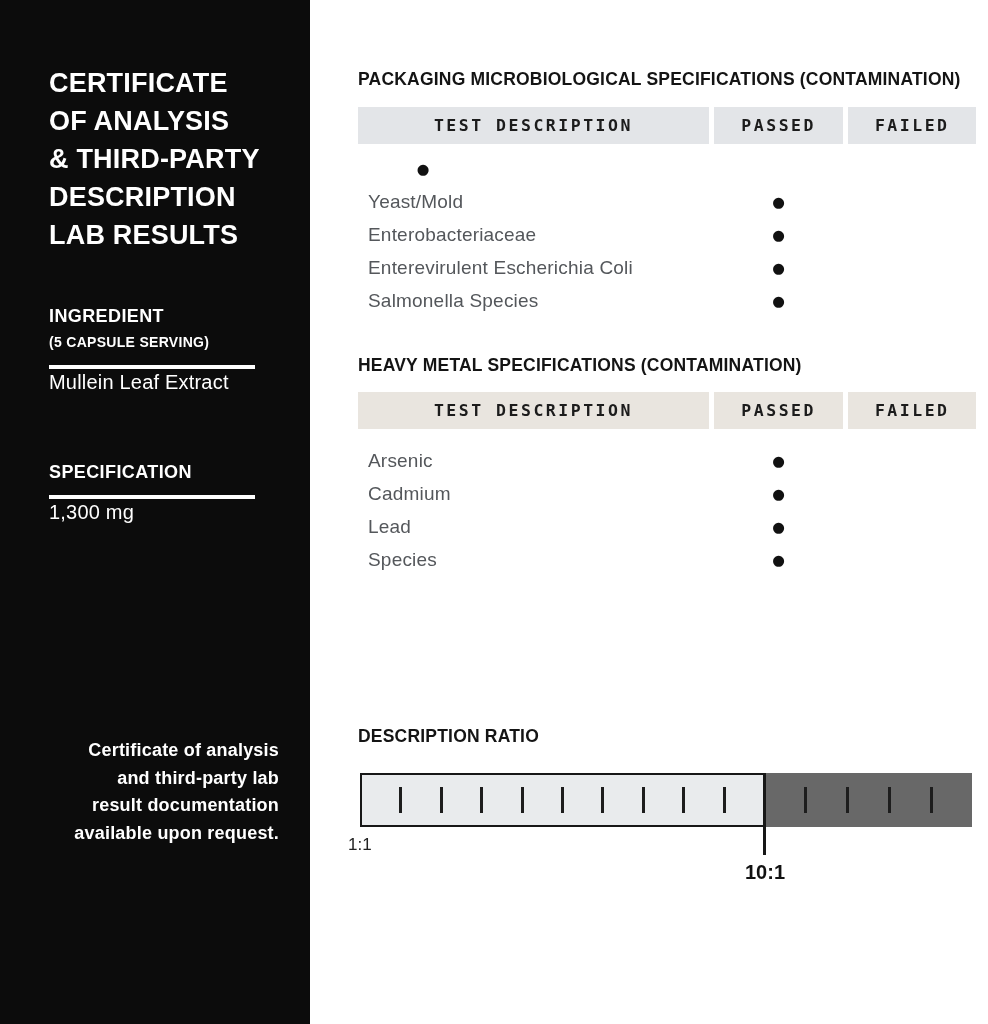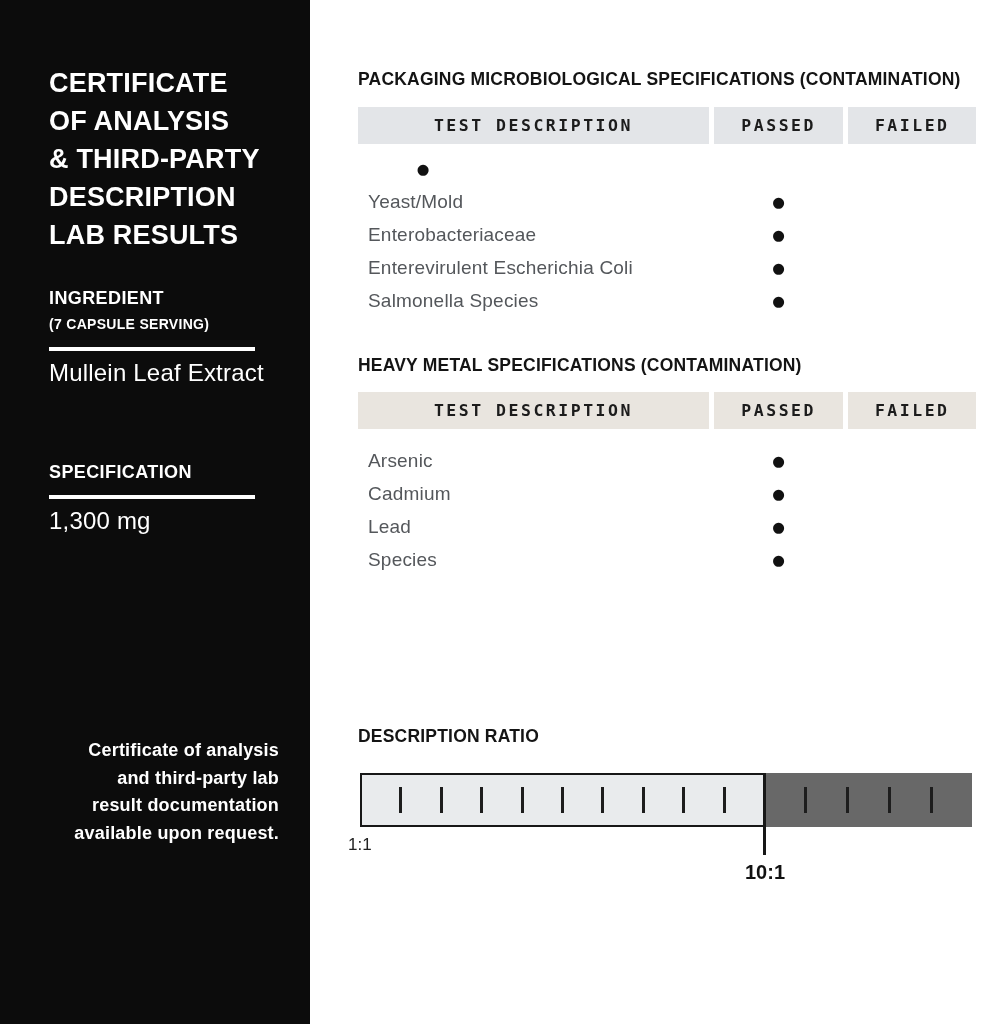--- a/index.html
+++ b/index.html
@@ -21,41 +21,41 @@
     color: #ffffff;
   }
   .sb-title {
     position: absolute;
     left: 49px; top: 64px;
     font-size: 27px;
     font-weight: 700;
     line-height: 38px;
     letter-spacing: 0.2px;
   }
-  .ingredient-block { position: absolute; left: 49px; top: 288px; }
+  .ingredient-block { position: absolute; left: 49px; top: 306px; }
   .sb-label {
     font-size: 18px;
     font-weight: 700;
     letter-spacing: 0.4px;
   }
   .sb-sublabel {
     font-size: 14px;
     font-weight: 700;
     letter-spacing: 0.3px;
     margin-top: 7px;
   }
   .sb-rule {
     width: 206px; height: 4px;
     background: #ffffff;
     margin-top: 15px;
   }
   .sb-value {
-    font-size: 24px;
+    font-size: 20px;
     font-weight: 400;
-    margin-top: 8px;
+    margin-top: 2px;
     letter-spacing: 0.2px;
   }
   .spec-block { position: absolute; left: 49px; top: 462px; }
   .spec-block .sb-rule { margin-top: 12px; }
   .sb-footnote {
     position: absolute;
     left: 49px; top: 737px;
     width: 230px;
     font-size: 18px;
     font-weight: 700;
@@ -184,21 +184,21 @@
   <div class="sb-title">
     <div>CERTIFICATE</div>
     <div>OF ANALYSIS</div>
     <div>&amp; THIRD-PARTY</div>
     <div>DESCRIPTION</div>
     <div>LAB RESULTS</div>
   </div>
 
   <div class="ingredient-block">
     <div class="sb-label">INGREDIENT</div>
-    <div class="sb-sublabel">(7 CAPSULE SERVING)</div>
+    <div class="sb-sublabel">(5 CAPSULE SERVING)</div>
     <div class="sb-rule"></div>
     <div class="sb-value">Mullein Leaf Extract</div>
   </div>
 
   <div class="spec-block">
     <div class="sb-label">SPECIFICATION</div>
     <div class="sb-rule"></div>
     <div class="sb-value">1,300 mg</div>
   </div>
 

